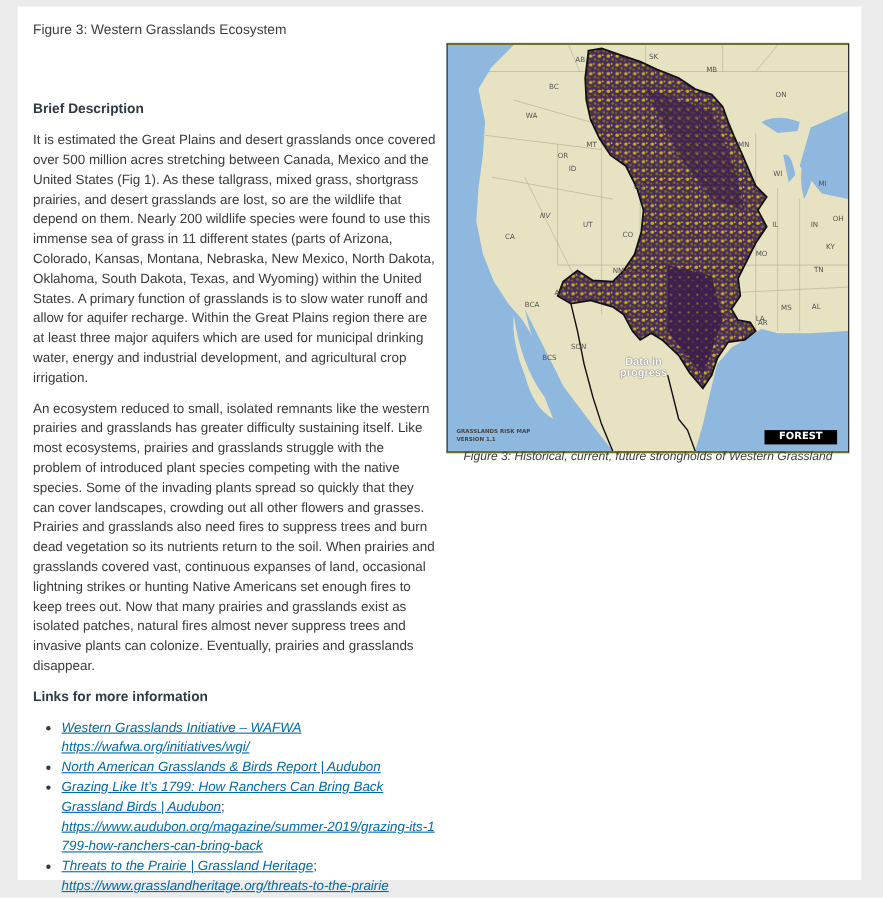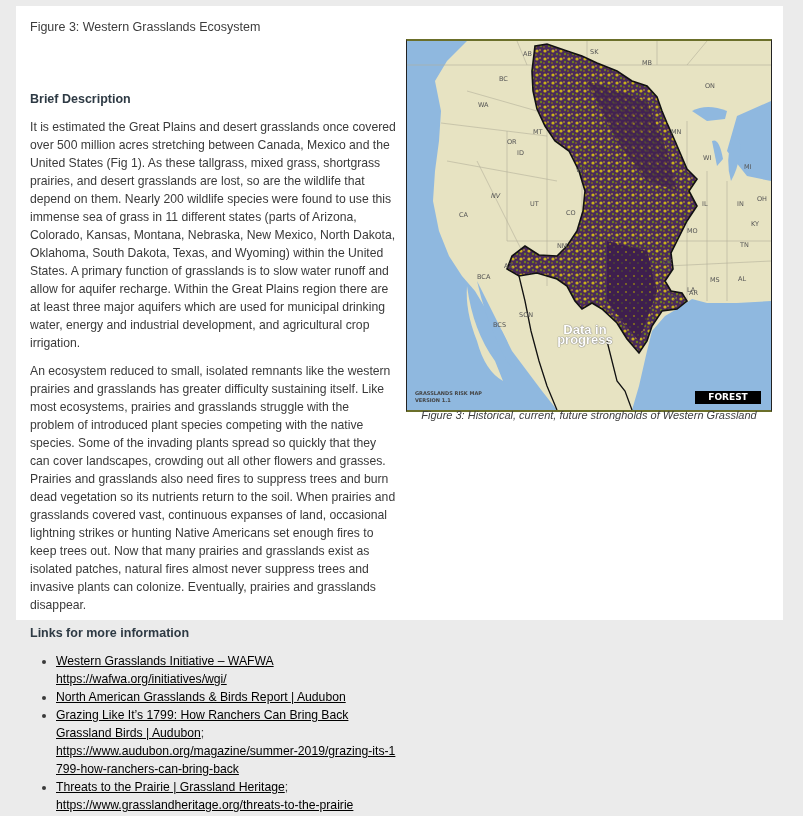--- a/index.html
+++ b/index.html
@@ -4,39 +4,39 @@
 <style>
   html, body { margin: 0; padding: 0; }
   body {
     width: 803px; height: 816px; overflow: hidden;
     background: #ebebeb;
     font-family: "Liberation Sans", "DejaVu Sans", sans-serif;
     color: #3a3a3a;
     position: relative;
   }
   .card {
-    position: absolute; left: 16px; top: 6px; width: 767px; height: 614px;
+    position: absolute; left: 16px; top: 6px; width: 767px; height: 794px;
     background: #ffffff;
   }
   .figure-title {
     position: absolute; left: 14px; top: 14px;
     font-size: 12.5px; color: #3c3c3c;
   }
   .col-left {
     position: absolute; left: 14px; top: 50px; width: 366px; margin-top: 36px;
   }
   h3 {
     margin: 0 0 12px 0; font-size: 12.5px; font-weight: bold; color: #2e3a44;
   }
   p {
     margin: 0 0 10px 0; font-size: 12.2px; line-height: 18px; color: #3a3a3a;
   }
   ul { margin: 0; padding-left: 26px; }
   ul li { font-size: 12.2px; line-height: 18px; color: #3a3a3a; }
-  a { color: #000000; text-decoration: underline; }
+  a { color: #0369a1; text-decoration: underline; font-style: italic; }
   .links-head { margin-top: 12px; margin-bottom: 12px; }
 
   .map {
     position: absolute; left: 390px; top: 33px; width: 364px; height: 369px;
     border: 1px solid #222; border-top: 2px solid #6b6f2a; border-bottom: 2px solid #6b6f2a;
     overflow: hidden; background: #8db6dc;
   }
   .map svg { display: block; }
   .caption {
     position: absolute; left: 390px; top: 403px; width: 366px;
@@ -49,21 +49,21 @@
     position: absolute; left: 8px; bottom: 6px; font-size: 5px; line-height: 7px;
     color: #444; font-weight: bold; font-family: "DejaVu Sans", sans-serif;
   }
   .forest-badge {
     position: absolute; right: 10px; bottom: 6px; width: 66px; height: 13px;
     background: #000; color: #fff; font-size: 9px; font-weight: bold;
     text-align: center; line-height: 13px; font-family: "DejaVu Sans", sans-serif;
   }
   .data-progress {
     position: absolute; left: 148px; top: 284px; width: 60px; text-align: center;
-    font-size: 13px; line-height: 10px; color: #fff; font-weight: bold;
+    font-size: 10px; line-height: 10px; color: #fff; font-weight: bold;
     text-shadow: 0 0 1px #666, 0 0 1px #666;
   }
 </style>
 </head>
 <body>
 
 <div class="card">
   <div class="figure-title">Figure 3: Western Grasslands Ecosystem</div>
 
   <div class="col-left">

